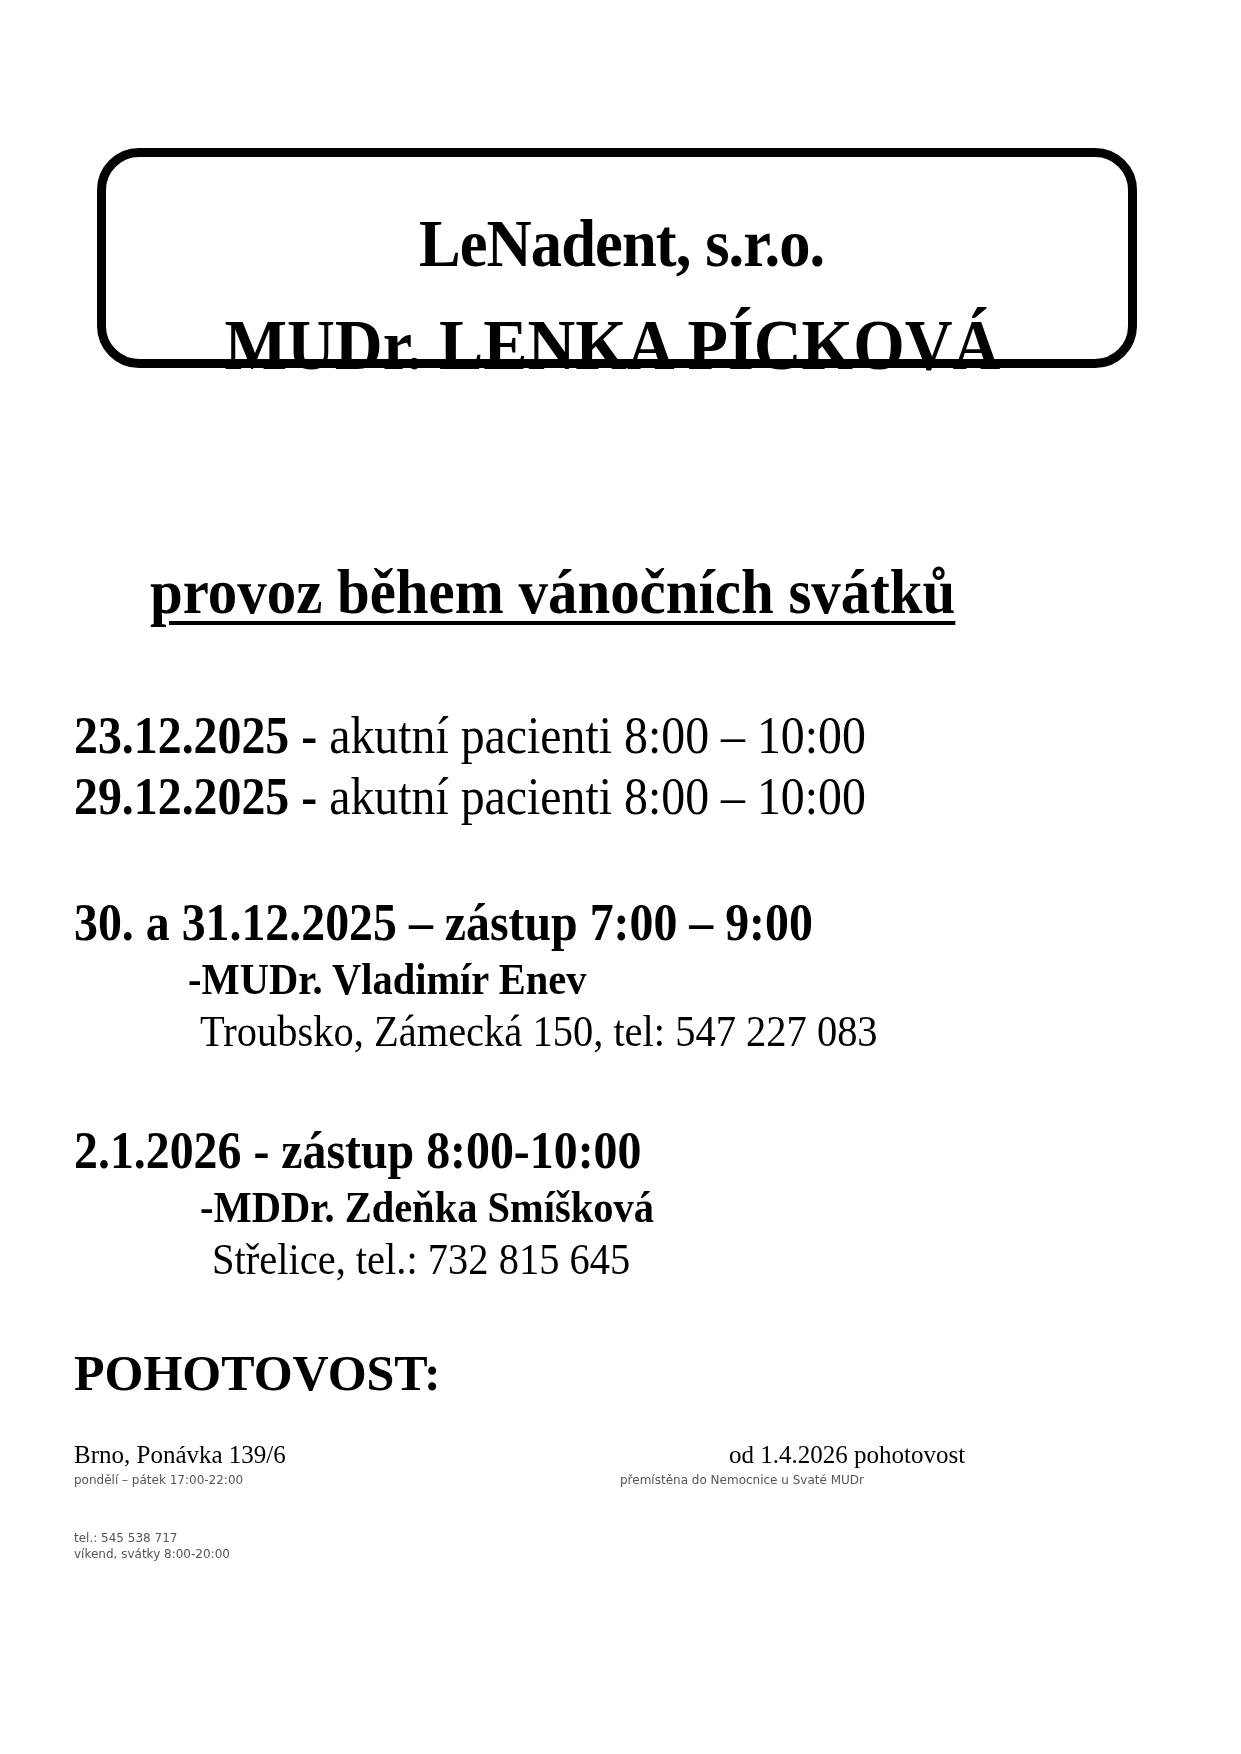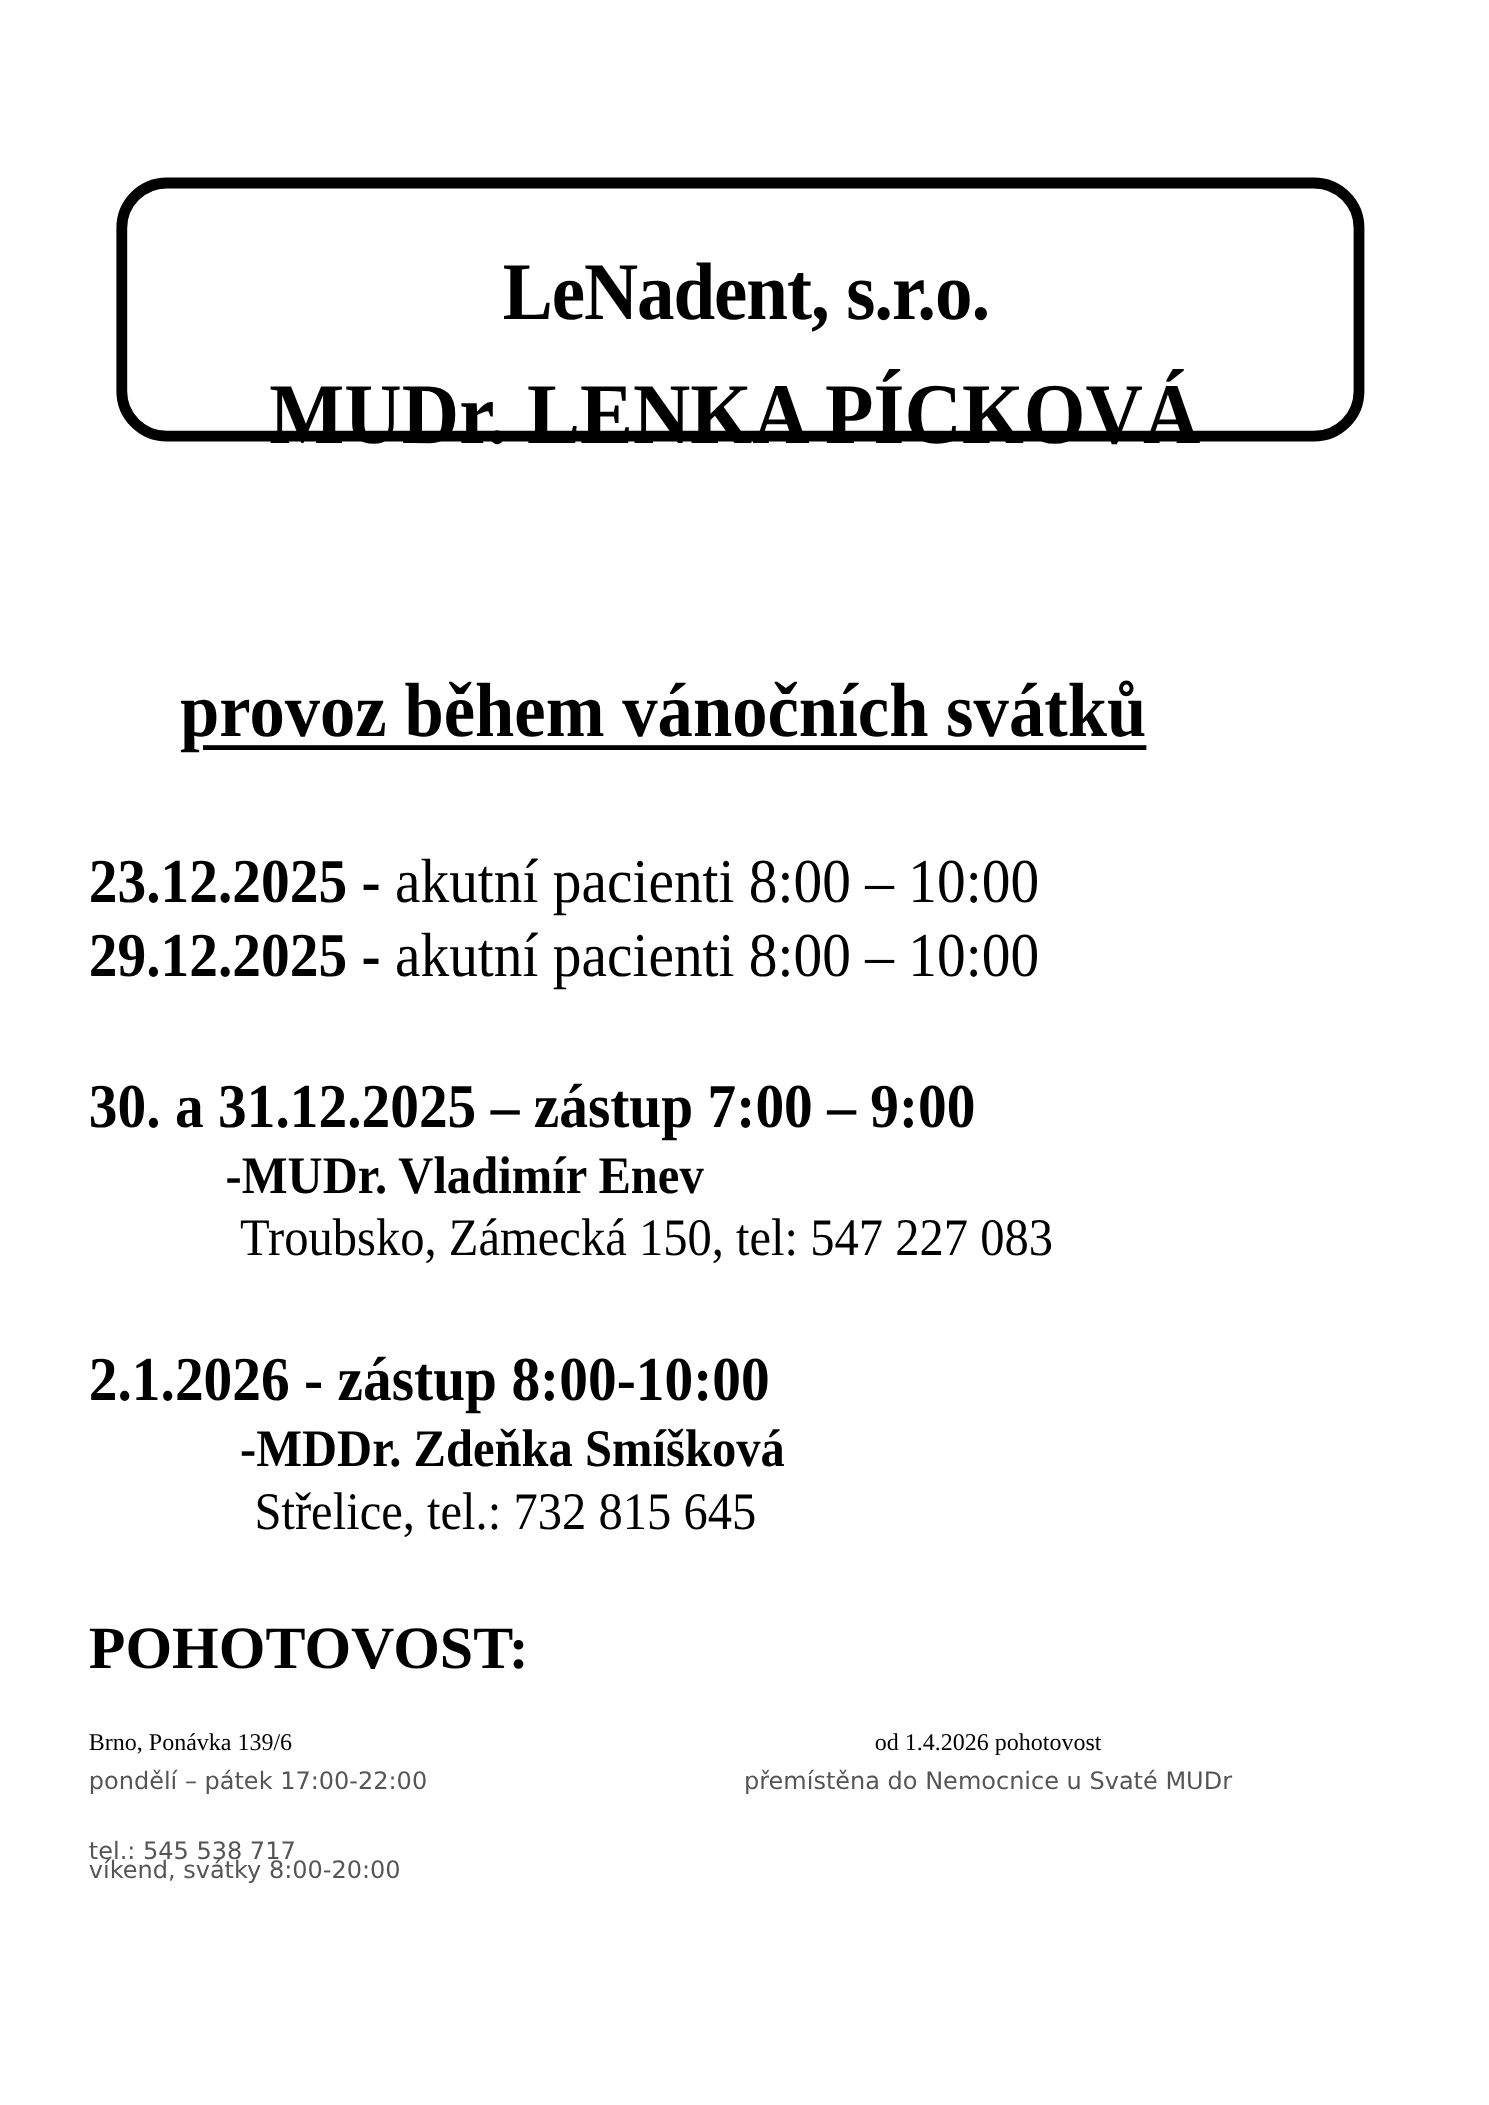--- a/index.html
+++ b/index.html
@@ -82,29 +82,29 @@
       top: 1348px;
       font-size: 50px;
       font-weight: bold;
       line-height: 1;
       white-space: nowrap;
       text-align: right;
     }
     .small-serif {
       position: absolute;
       font-family: "Liberation Serif", serif;
-      font-size: 20px;
+      font-size: 25px;
       line-height: 1;
       color: #000;
       white-space: nowrap;
     }
     .small-sans {
       position: absolute;
       font-family: "DejaVu Sans", sans-serif;
-      font-size: 20px;
+      font-size: 12px;
       line-height: 1;
       color: #555;
       white-space: nowrap;
     }
   </style>
 </head>
 <body>
 
 <div class="header-box">
   <div class="company">LeNadent, s.r.o.</div>

